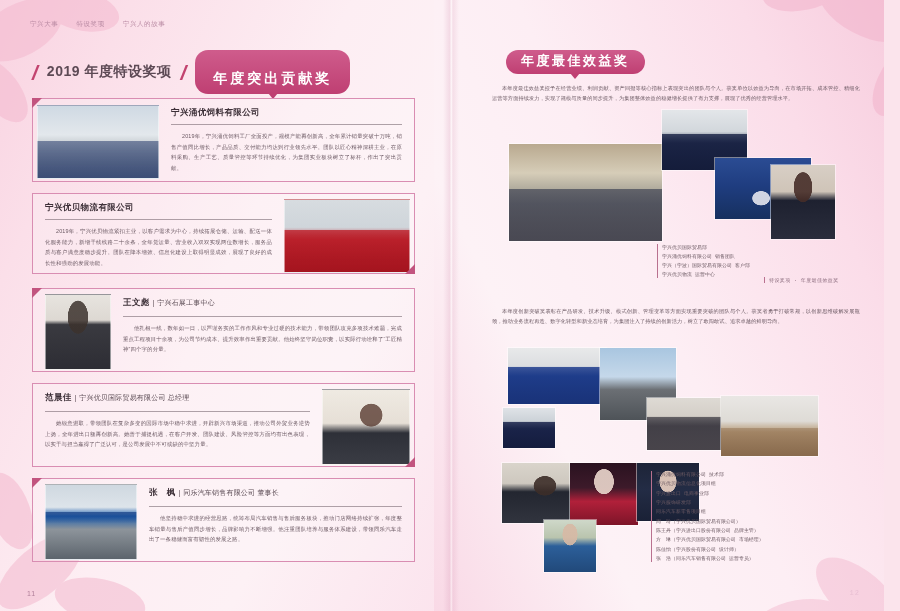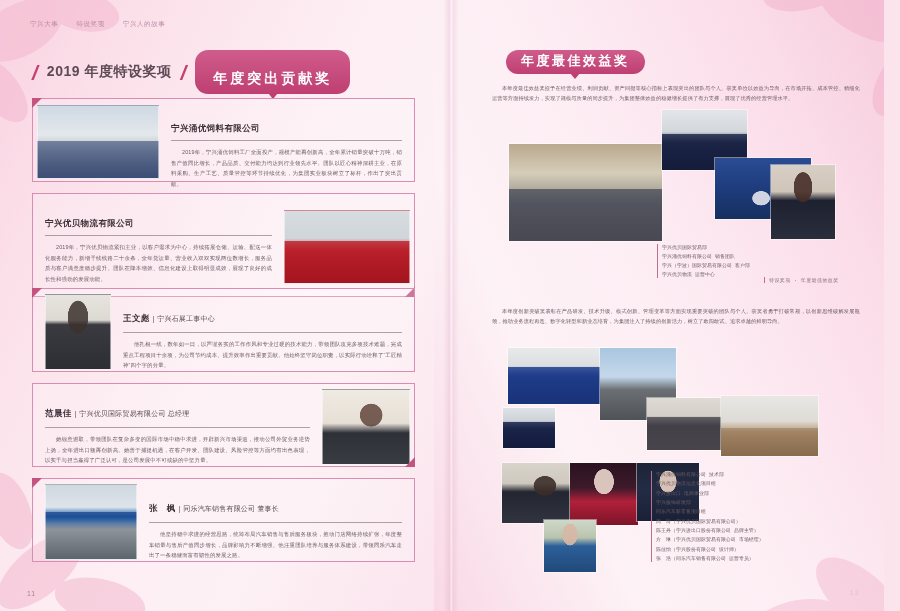--- a/index.html
+++ b/index.html
@@ -84,21 +84,21 @@
   }
   .card-inner { position:absolute; inset:0; display:flex; }
   .card-photo {
     background-size: cover; background-position:center;
     flex:0 0 auto; align-self:center;
     border:1px solid rgba(255,255,255,.5);
   }
   .card-text { flex:1 1 auto; padding:8px 12px; min-width:0; }
   .card-title {
     font-size:8.5px; font-weight:700; color:#3d3038; letter-spacing:.4px;
-    white-space:nowrap; overflow:hidden;margin-top:16px;
+    white-space:nowrap; overflow:hidden;
   }
   .card-title .sub { font-weight:400; font-size:7px; color:#5c4c55; letter-spacing:.2px; }
   .card-rule { height:1px; background:#6e5c66; opacity:.55; margin:5px 0 6px 0; }
   .card-body {
     font-size:5.4px; line-height:1.95; color:#6c5a64; text-align:justify;
     text-indent:11px; filter: blur(.18px); letter-spacing:.15px;
   }
 
   
   .sec-pill { position:absolute; }
@@ -178,21 +178,21 @@
         <div class="card-text">
           <div class="card-title">
             <span>宁兴涌优饲料有限公司</span>
           </div>
           <div class="card-rule"></div>
           <div class="card-body">2019年，宁兴涌优饲料工厂全面投产，规模产能再创新高，全年累计销量突破十万吨，销售产值同比增长，产品品质、交付能力均达到行业领先水平。团队以匠心精神深耕主业，在原料采购、生产工艺、质量管控等环节持续优化，为集团实业板块树立了标杆，作出了突出贡献。</div>
         </div>
       </div>
     </div>
 
-    <div class="card corner-br" style="left:32px; top:193px; width:383px; height:104px;">
+    <div class="card corner-br" style="left:32px; top:193px; width:383px; height:81px;">
       <div class="card-inner">
         <div class="card-text">
           <div class="card-title">
             <span>宁兴优贝物流有限公司</span>
           </div>
           <div class="card-rule"></div>
           <div class="card-body">2019年，宁兴优贝物流紧扣主业，以客户需求为中心，持续拓展仓储、运输、配送一体化服务能力，新增干线线路二十余条，全年货运量、营业收入双双实现两位数增长，服务品质与客户满意度稳步提升。团队在降本增效、信息化建设上取得明显成效，展现了良好的成长性和强劲的发展动能。</div>
         </div>
         <div class="card-photo" style="width:126px;height:74px;margin:4px 4px 0 0;
              background-image:

